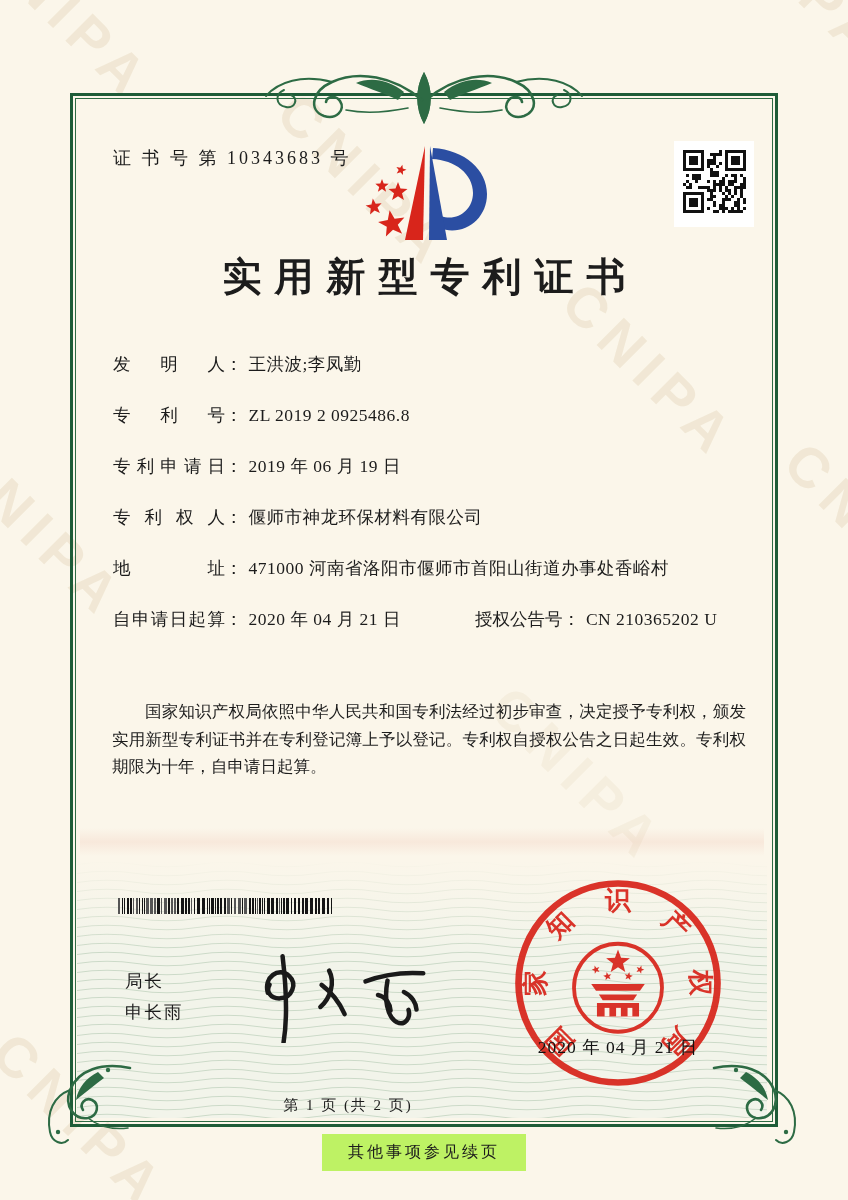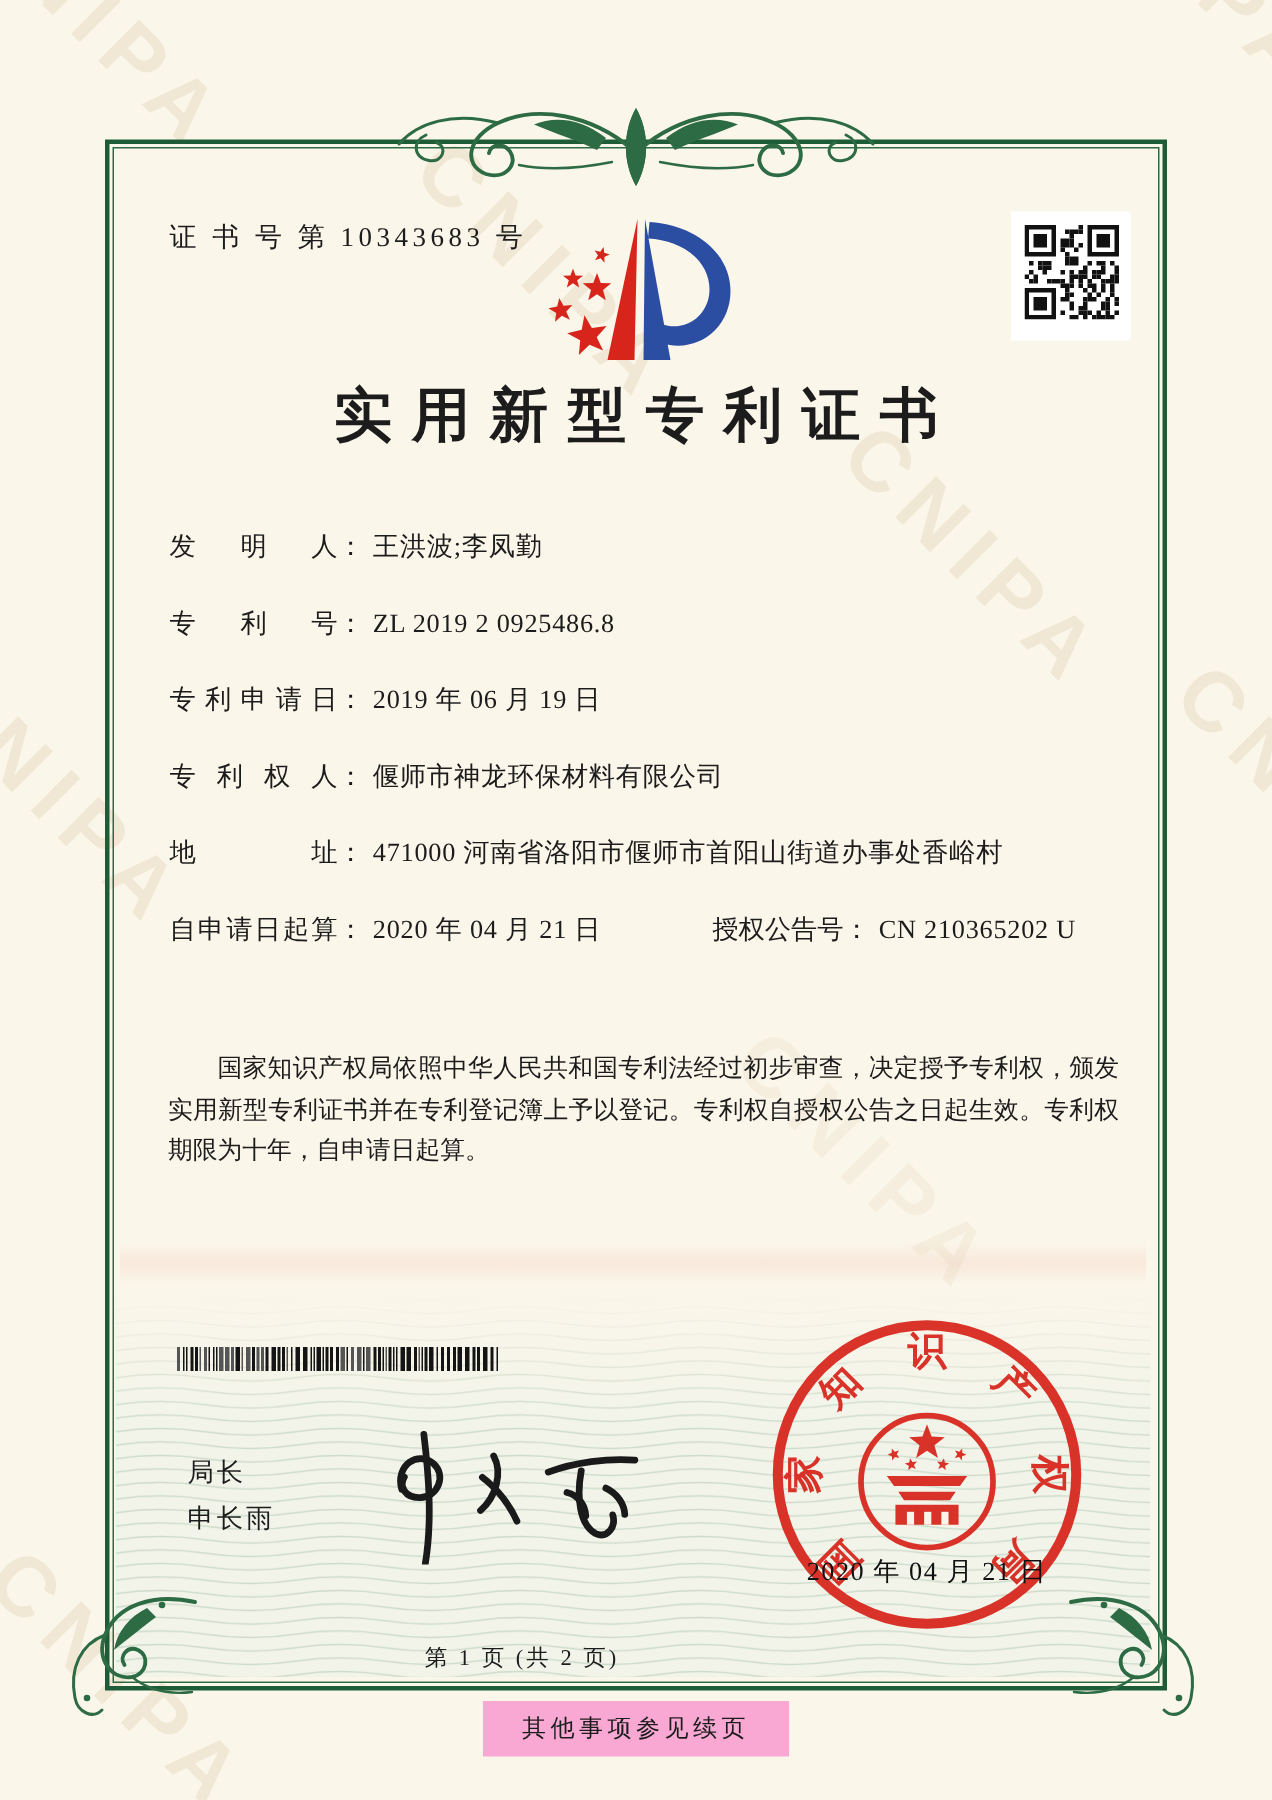--- a/index.html
+++ b/index.html
@@ -44,21 +44,21 @@
   
   .officer{position:absolute;left:115px;top:966px;font-size:17.5px;line-height:31px;letter-spacing:2px;margin-left:10px;}
   .signature{position:absolute;left:238px;top:948px;}
   
   .seal{position:absolute;left:508px;top:873px;opacity:.93;}
   .seal-char{font-size:27px;font-weight:700;fill:#d8251b;font-family:"Liberation Serif","DejaVu Serif",serif;}
   .seal-date{position:absolute;left:508px;top:1035px;width:220px;text-align:center;font-size:17.5px;
              letter-spacing:1px;color:#111;}
   
   .pagination{position:absolute;left:0;top:1096px;width:696px;text-align:center;font-size:15px;letter-spacing:2px;}
-  .footer-note{position:absolute;left:424px;top:1134px;transform:translateX(-50%);background:#f9a8d4;
+  .footer-note{position:absolute;left:424px;top:1134px;transform:translateX(-50%);background:#bef264;
                padding:8px 26px;font-size:16px;letter-spacing:3px;}
   .orn{position:absolute;color:#2d6b44;}
   .g-stroke{fill:none;stroke:#2d6b44;stroke-linecap:round;}
   .g-fill{fill:#2d6b44;stroke:none;}
 </style>
 </head>
 <body>
 
 <div class="page">
 

